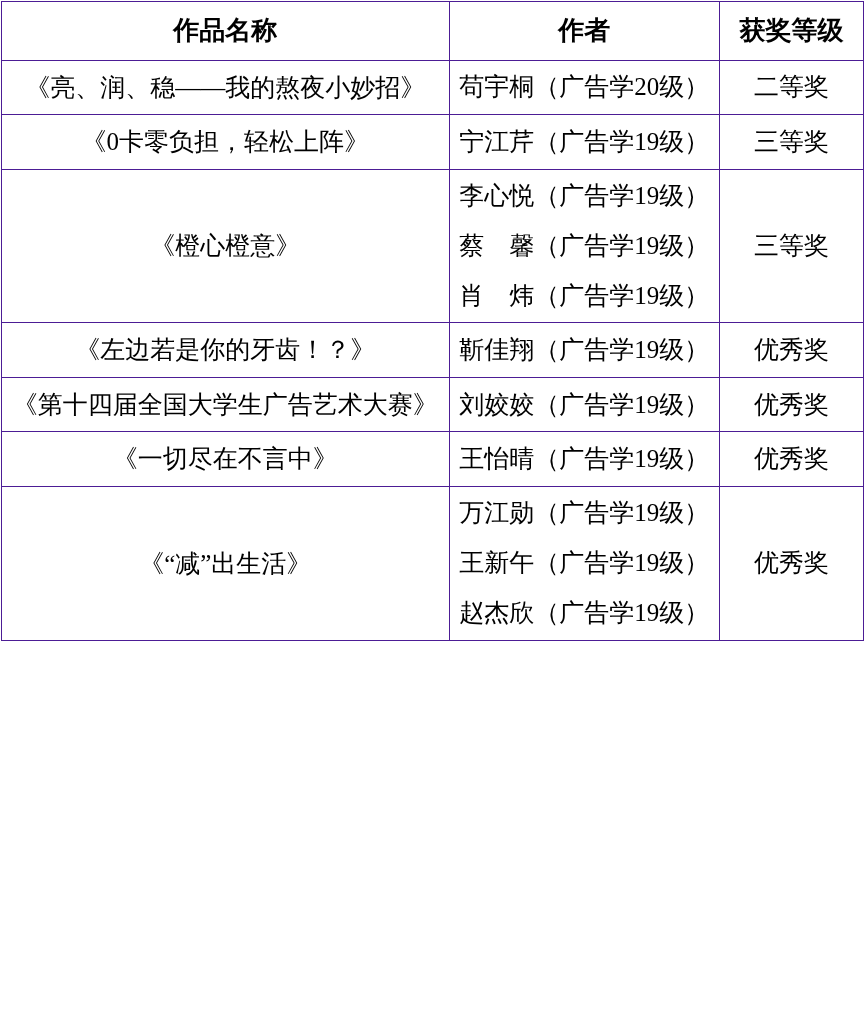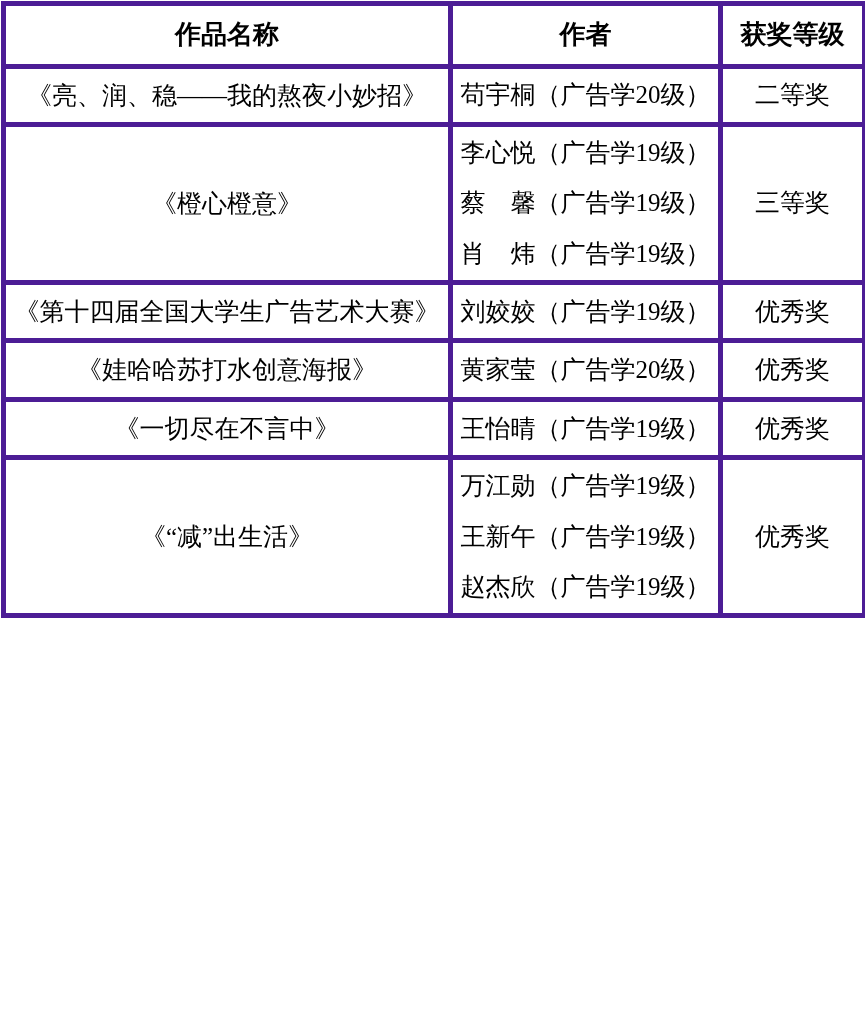--- a/index.html
+++ b/index.html
@@ -18,21 +18,21 @@
     padding: 0;
   }
   table.award-table {
     border-collapse: collapse;
     width: 863px;
     margin: 1px 0 0 1px;
     table-layout: fixed;
   }
   table.award-table th,
   table.award-table td {
-    border: 5px solid #4c1d95;
+    border: 1px solid #4c1d95;
     text-align: center;
     vertical-align: middle;
     font-weight: normal;
     font-size: 25px;
     line-height: 1.45;
     padding: 8px 6px;
   }
   table.award-table th {
     font-weight: bold;
     font-size: 26px;
@@ -81,44 +81,53 @@
         <tr>
           <td class="title-cell"><span class="wrap-title">《亮、润、稳——我的熬夜小妙招》</span></td>
           <td>
             <div class="author-lines">
               <div class="author-line">苟宇桐（广告学20级）</div>
             </div>
           </td>
           <td>二等奖</td>
         </tr>
         <tr>
+          <td class="title-cell"><span class="wrap-title">《0卡零负担，轻松上阵》</span></td>
+          <td>
+            <div class="author-lines">
+              <div class="author-line">宁江芹（广告学19级）</div>
+            </div>
+          </td>
+          <td>三等奖</td>
+        </tr>
+        <tr>
           <td class="title-cell"><span class="wrap-title">《橙心橙意》</span></td>
           <td>
             <div class="author-lines">
               <div class="author-line">李心悦（广告学19级）</div>
               <div class="author-line">蔡　馨（广告学19级）</div>
               <div class="author-line">肖　炜（广告学19级）</div>
             </div>
           </td>
           <td>三等奖</td>
         </tr>
         <tr>
-          <td class="title-cell"><span class="wrap-title">《第十四届全国大学生广告艺术大赛》</span></td>
+          <td class="title-cell"><span class="wrap-title">《左边若是你的牙齿！？》</span></td>
           <td>
             <div class="author-lines">
-              <div class="author-line">刘姣姣（广告学19级）</div>
+              <div class="author-line">靳佳翔（广告学19级）</div>
             </div>
           </td>
           <td>优秀奖</td>
         </tr>
         <tr>
-          <td class="title-cell"><span class="wrap-title">《娃哈哈苏打水创意海报》</span></td>
+          <td class="title-cell"><span class="wrap-title">《第十四届全国大学生广告艺术大赛》</span></td>
           <td>
             <div class="author-lines">
-              <div class="author-line">黄家莹（广告学20级）</div>
+              <div class="author-line">刘姣姣（广告学19级）</div>
             </div>
           </td>
           <td>优秀奖</td>
         </tr>
         <tr>
           <td class="title-cell"><span class="wrap-title">《一切尽在不言中》</span></td>
           <td>
             <div class="author-lines">
               <div class="author-line">王怡晴（广告学19级）</div>
             </div>

